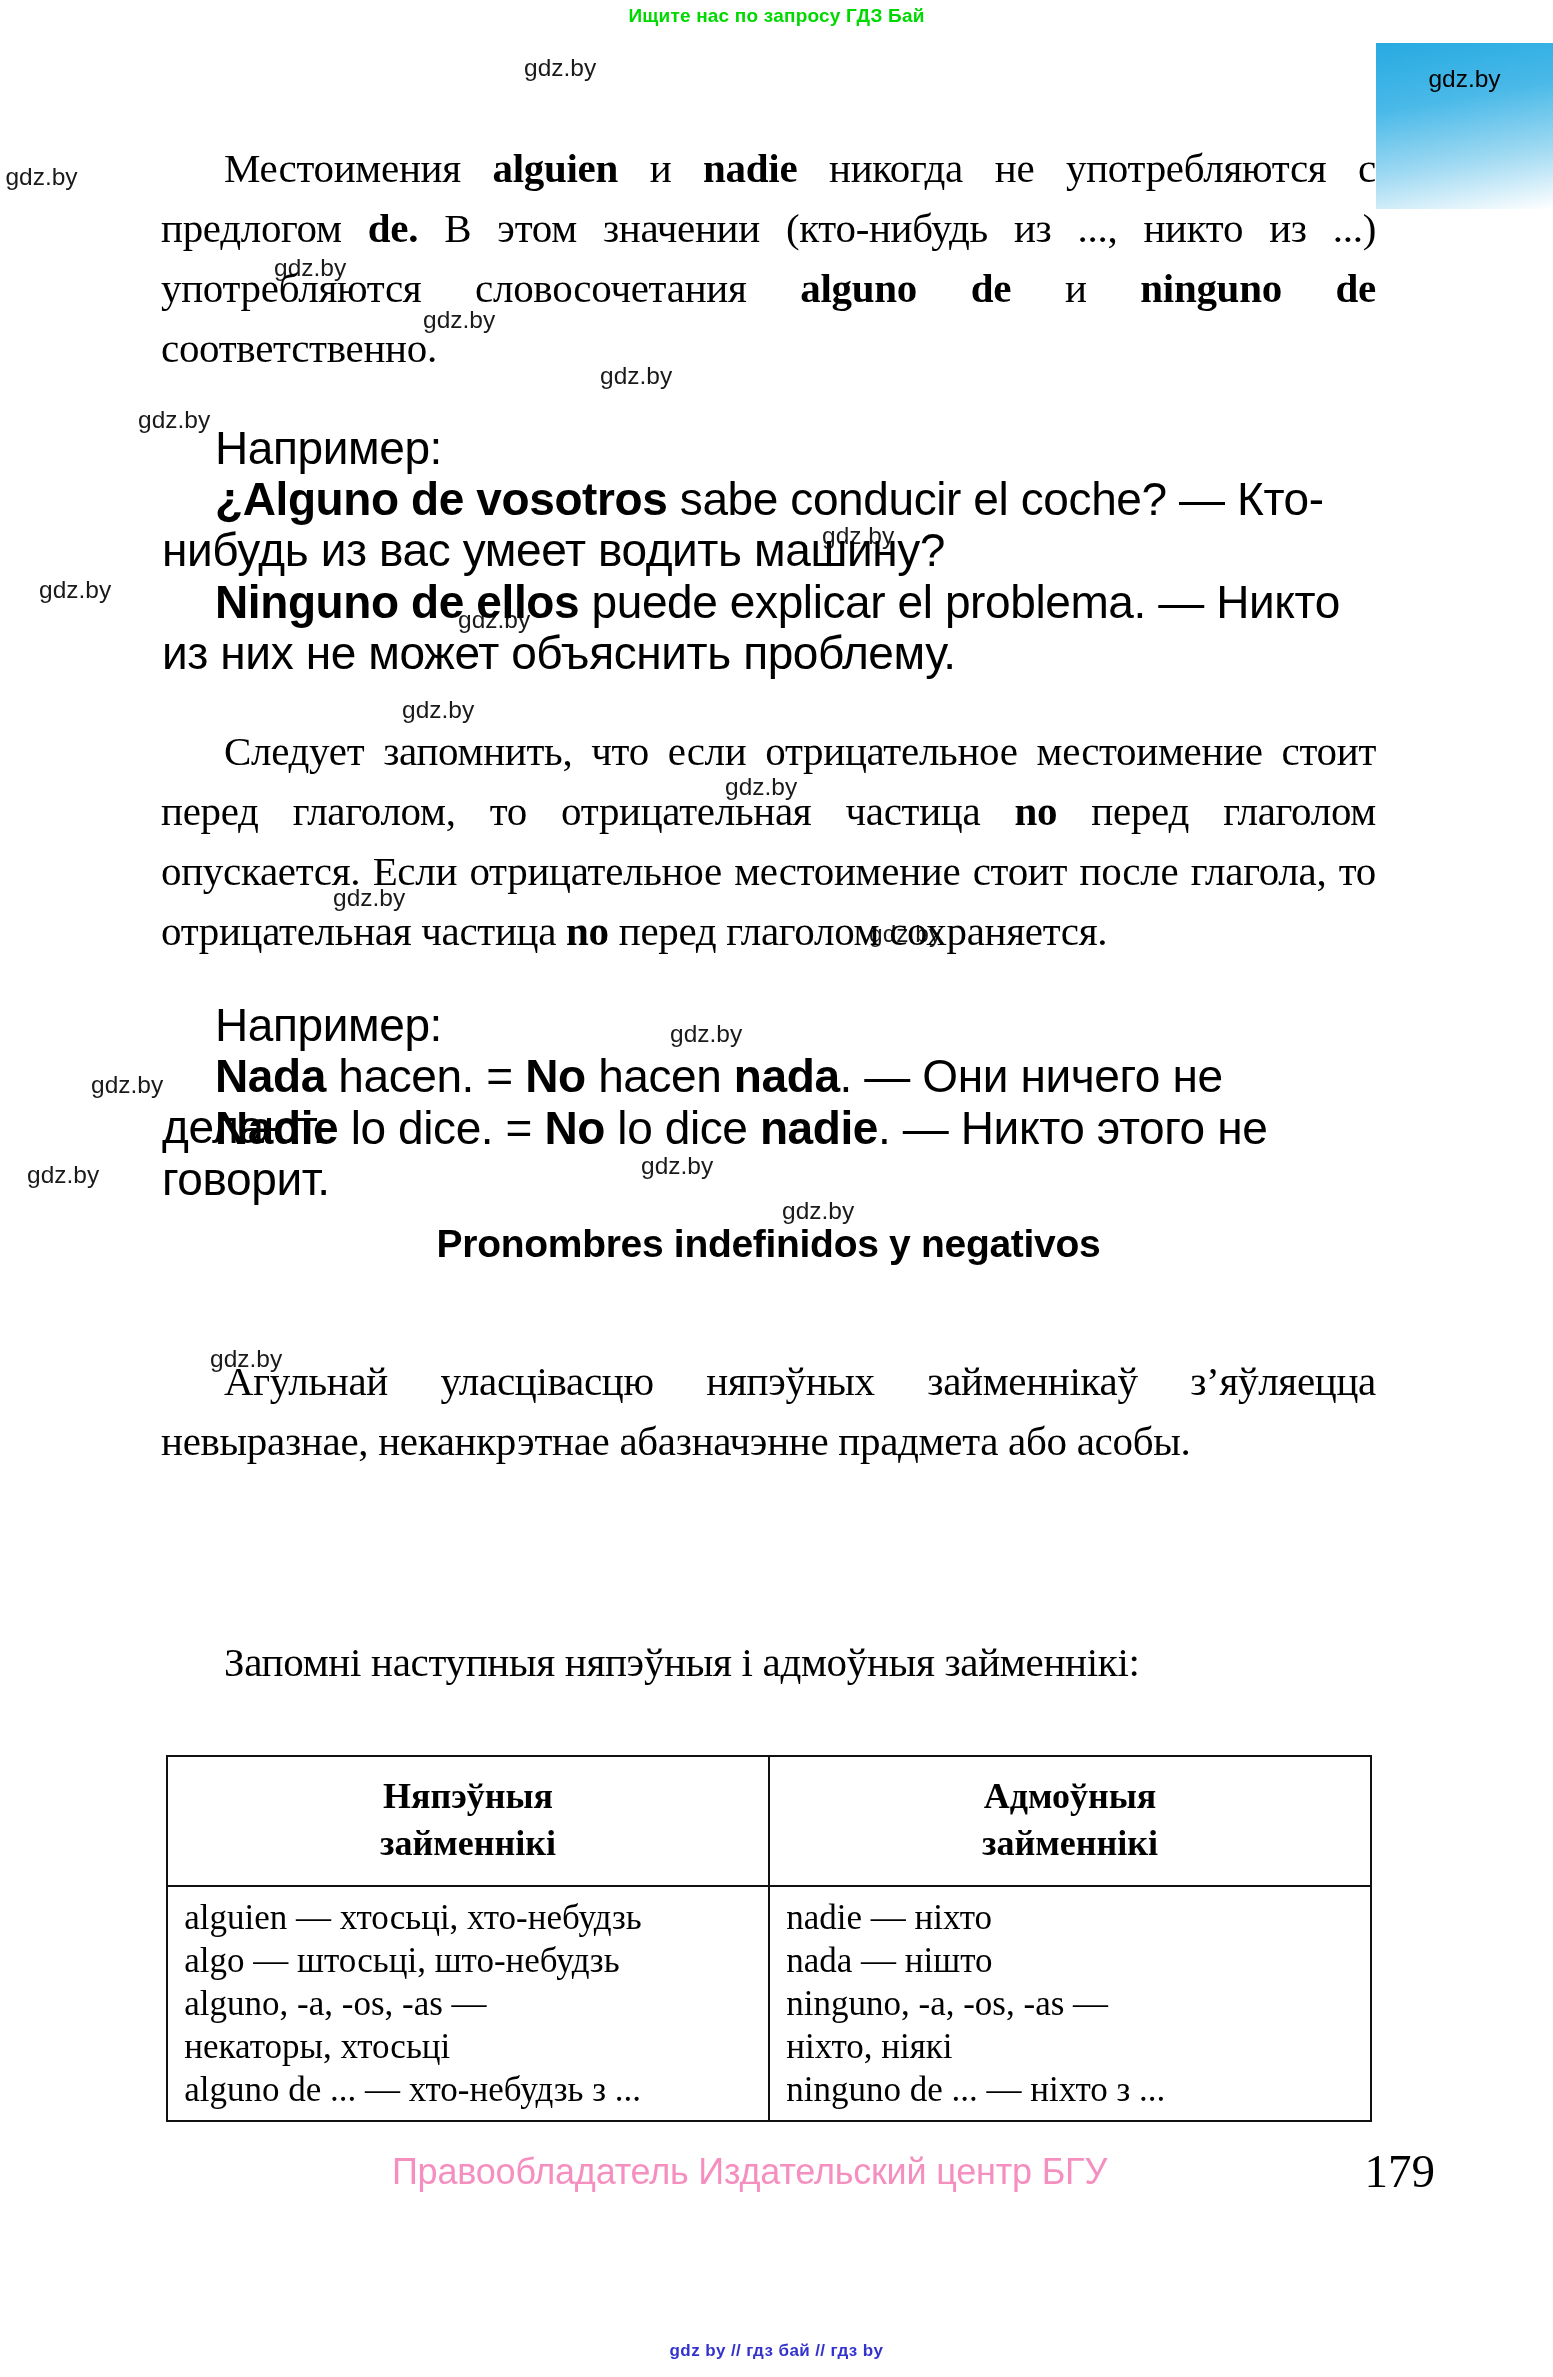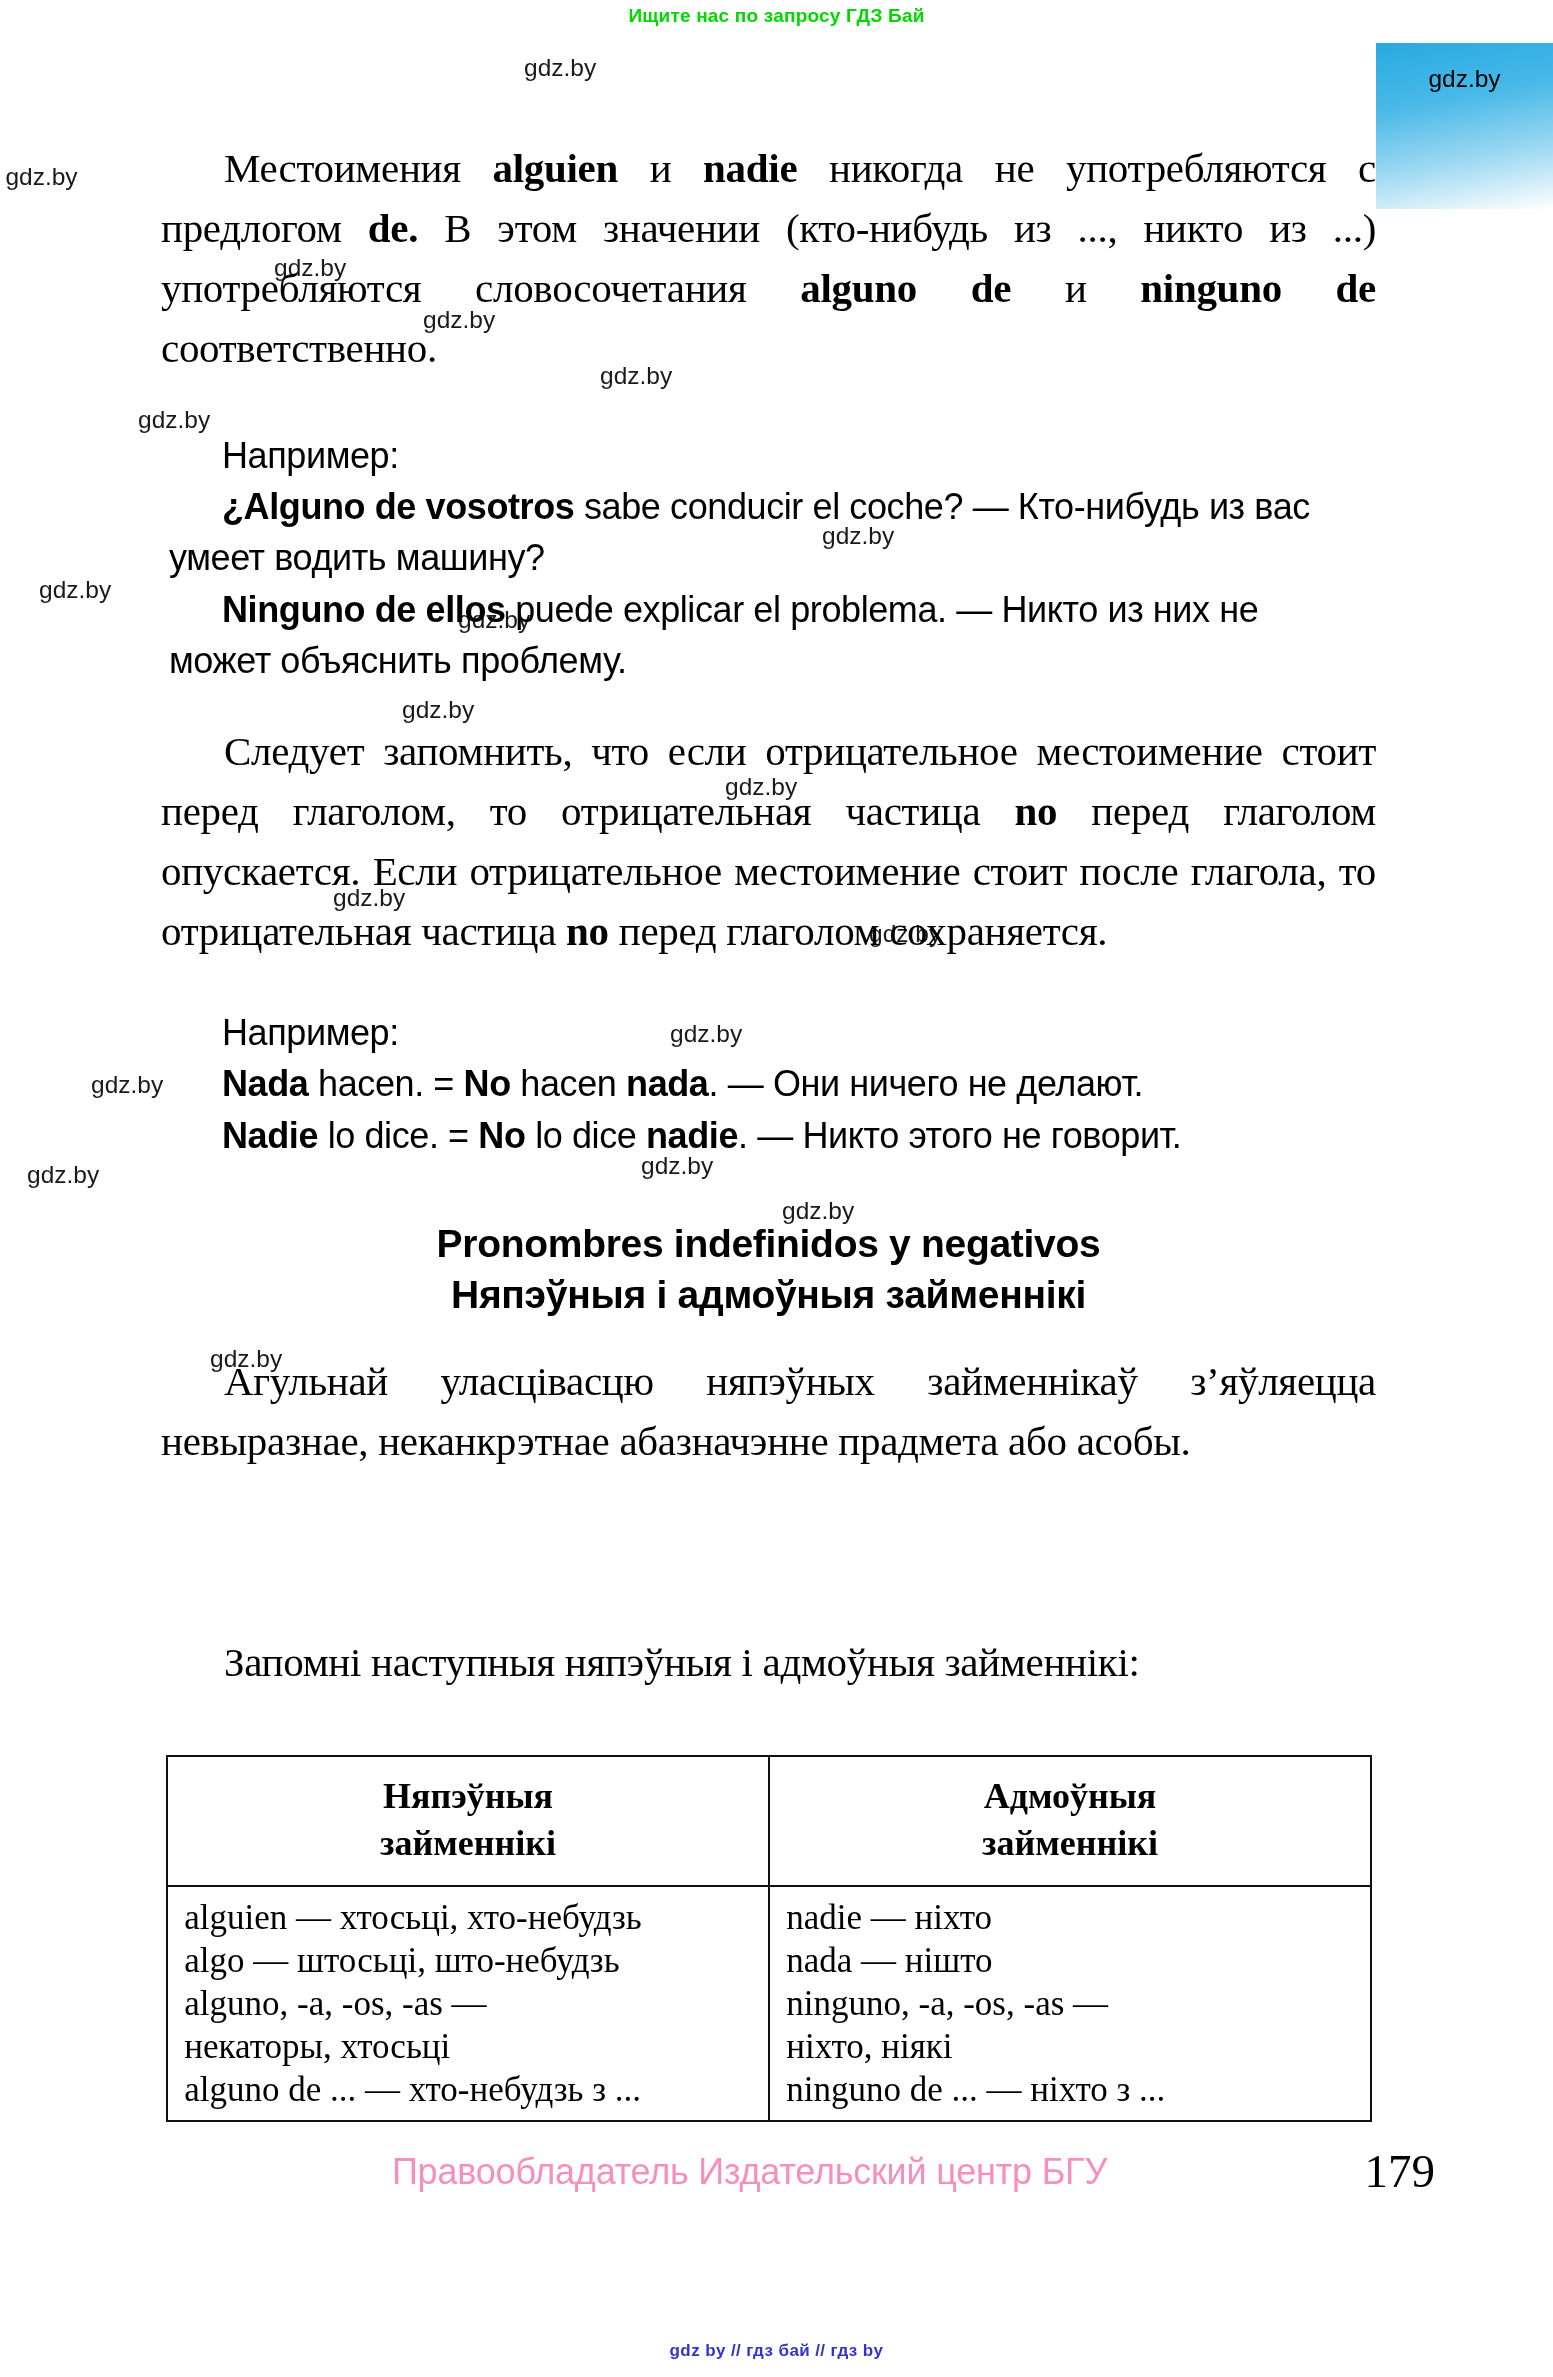--- a/index.html
+++ b/index.html
@@ -86,23 +86,23 @@
     font-size: 41px;
     line-height: 60px;
     margin: 0;
     text-align: justify;
     text-justify: inter-word;
     letter-spacing: -0.3px;
   }
   p.serif.indent { text-indent: 63px; }
   p.sans {
     font-family: "Liberation Sans", sans-serif;
-    font-size: 36px;
+    font-size: 46px;
     line-height: 51px;
-    margin: 8px;
+    margin: 1px;
     letter-spacing: -0.4px;
   }
   p.sans.indent { text-indent: 53px; }
   b { font-weight: bold; }
 
   h2.center-head {
     font-family: "Liberation Sans", sans-serif;
     font-size: 39px;
     font-weight: bold;
     text-align: center;
@@ -224,21 +224,20 @@
   <div class="col" style="top:1050px;">
     <p class="sans indent"><b>Nada</b><span> hacen. = </span><b>No</b><span> hacen </span><b>nada</b><span>. — Они ничего не делают.</span></p>
   </div>
 
   <div class="col" style="top:1102px;">
     <p class="sans indent"><b>Nadie</b><span> lo dice. = </span><b>No</b><span> lo dice </span><b>nadie</b><span>. — Никто этого не говорит.</span></p>
   </div>
 
   <div class="col" style="top:1218px;">
     <h2 class="center-head">Pronombres indefinidos y negativos</h2>
-    <h2 class="center-head serifhead">Няпэўныя і адмоўныя займеннікі</h2>
   </div>
 
   <div class="col" style="top:1351px;">
     <p class="serif indent">Агульнай уласцівасцю няпэўных займеннікаў з’яўляецца невыразнае, неканкрэтнае абазначэнне прадмета або асобы.</p>
   </div>
 
 
   <div class="col" style="top:1632px;">
     <p class="serif indent">Запомні наступныя няпэўныя і адмоўныя займеннікі:</p>
   </div>

